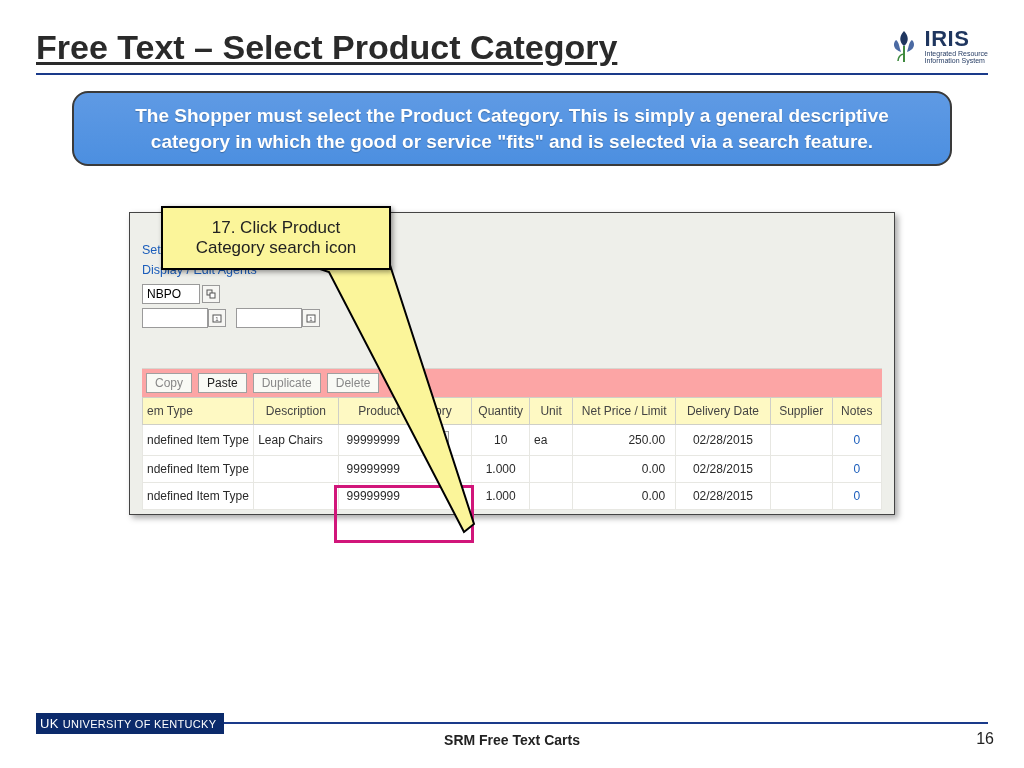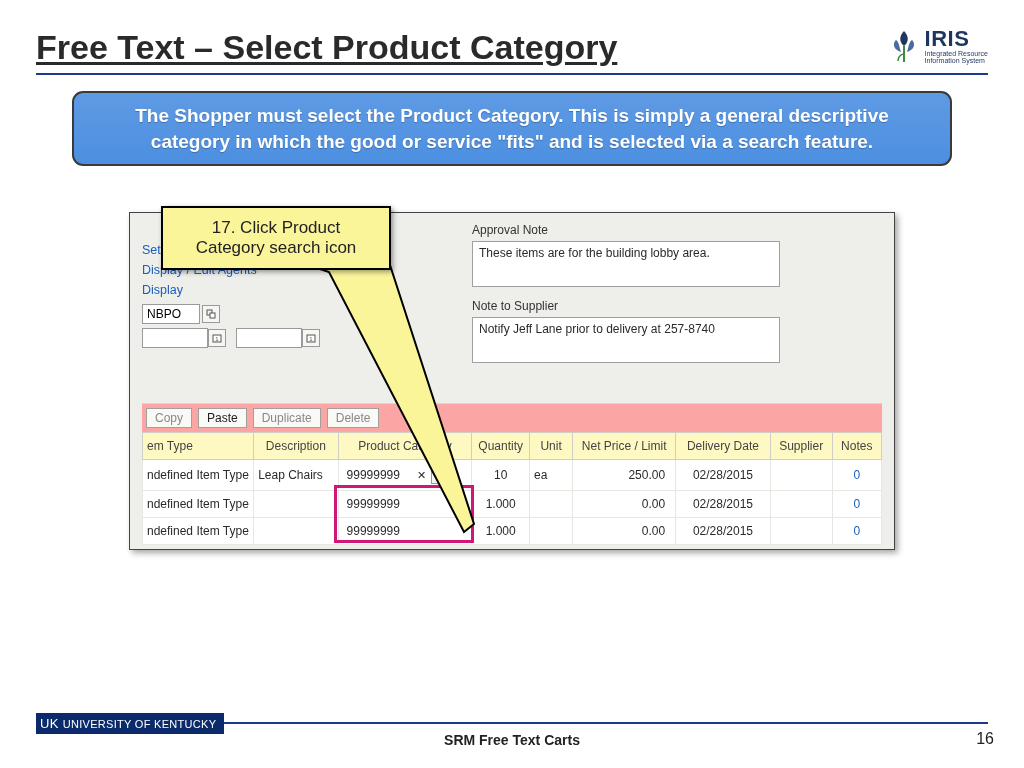--- a/index.html
+++ b/index.html
@@ -28,21 +28,21 @@
   .iris-text { display: flex; flex-direction: column; line-height: 1; }
   .iris-big { font-size: 22px; font-weight: 800; letter-spacing: .5px; color: #1f365f; }
   .iris-small { font-size: 7px; color: #1f365f; }
   .title-rule { height: 2px; background: #1a3a8a; margin-top: 2px; }
 
   .blue-banner {
     margin: 16px auto 0 auto;
     width: 880px;
     background: linear-gradient(#5f9ae4, #4c8fe0);
     border: 2px solid #3a3a3a;
-    border-radius: 11px;
+    border-radius: 16px;
     color: #fff;
     font-size: 19px;
     font-weight: bold;
     text-align: center;
     padding: 10px 24px;
     line-height: 1.35;
     text-shadow: 0 1px 1px rgba(0,0,0,.25);
   }
 
   .screenshot-wrap { position: relative; margin: 46px auto 0 auto; width: 766px; }
@@ -184,21 +184,20 @@
       <polygon points="0,0 90,0 175,262 165,270 30,10" fill="#fbf59a" stroke="#000" stroke-width="2"></polygon>
     </svg>
 
     <div class="app-panel">
       <div class="app-body">
         <div class="two-col">
           <div class="col-left">
             <div class="stub-line" style="margin-left:230px;">ke</div>
             <div class="link-item">Set Values</div>
             <div class="link-item">Display / Edit Agents</div>
-            <div class="link-item">Display</div>
             <div class="nbpo-row">
               <input class="nbpo-input" value="NBPO" style="">
               <span class="picker-icon">
                 <svg width="10" height="10" viewBox="0 0 10 10">
                     <rect x="1" y="1" width="5" height="5" fill="none" stroke="#555"></rect>
                     <rect x="4" y="4" width="5" height="5" fill="#fff" stroke="#555"></rect>
                   </svg>
               </span>
             </div>
             <div class="date-row">
@@ -216,28 +215,20 @@
                 <span class="picker-icon">
                   <svg width="10" height="10" viewBox="0 0 10 10">
                       <rect x="1" y="2" width="8" height="7" fill="#fff" stroke="#555"></rect>
                       <text x="5" y="8" font-size="6" text-anchor="middle" fill="#555">1</text>
                     </svg>
                 </span>
               </div>
             </div>
           </div>
 
-          <div class="col-right">
-            <div class="field-label">Approval Note</div>
-            <div class="textarea-like">These items are for the building lobby area.</div>
-            <div class="supplier-note">
-              <div class="field-label">Note to Supplier</div>
-              <div class="textarea-like">Notify Jeff Lane prior to delivery at 257-8740</div>
-            </div>
-          </div>
         </div>
 
         <div class="grid-area">
           <div class="toolbar-row">
             <button class="tbtn">Copy</button>
             <button class="tbtn enabled">Paste</button>
             <button class="tbtn">Duplicate</button>
             <button class="tbtn">Delete</button>
           </div>
           <table class="grid">

